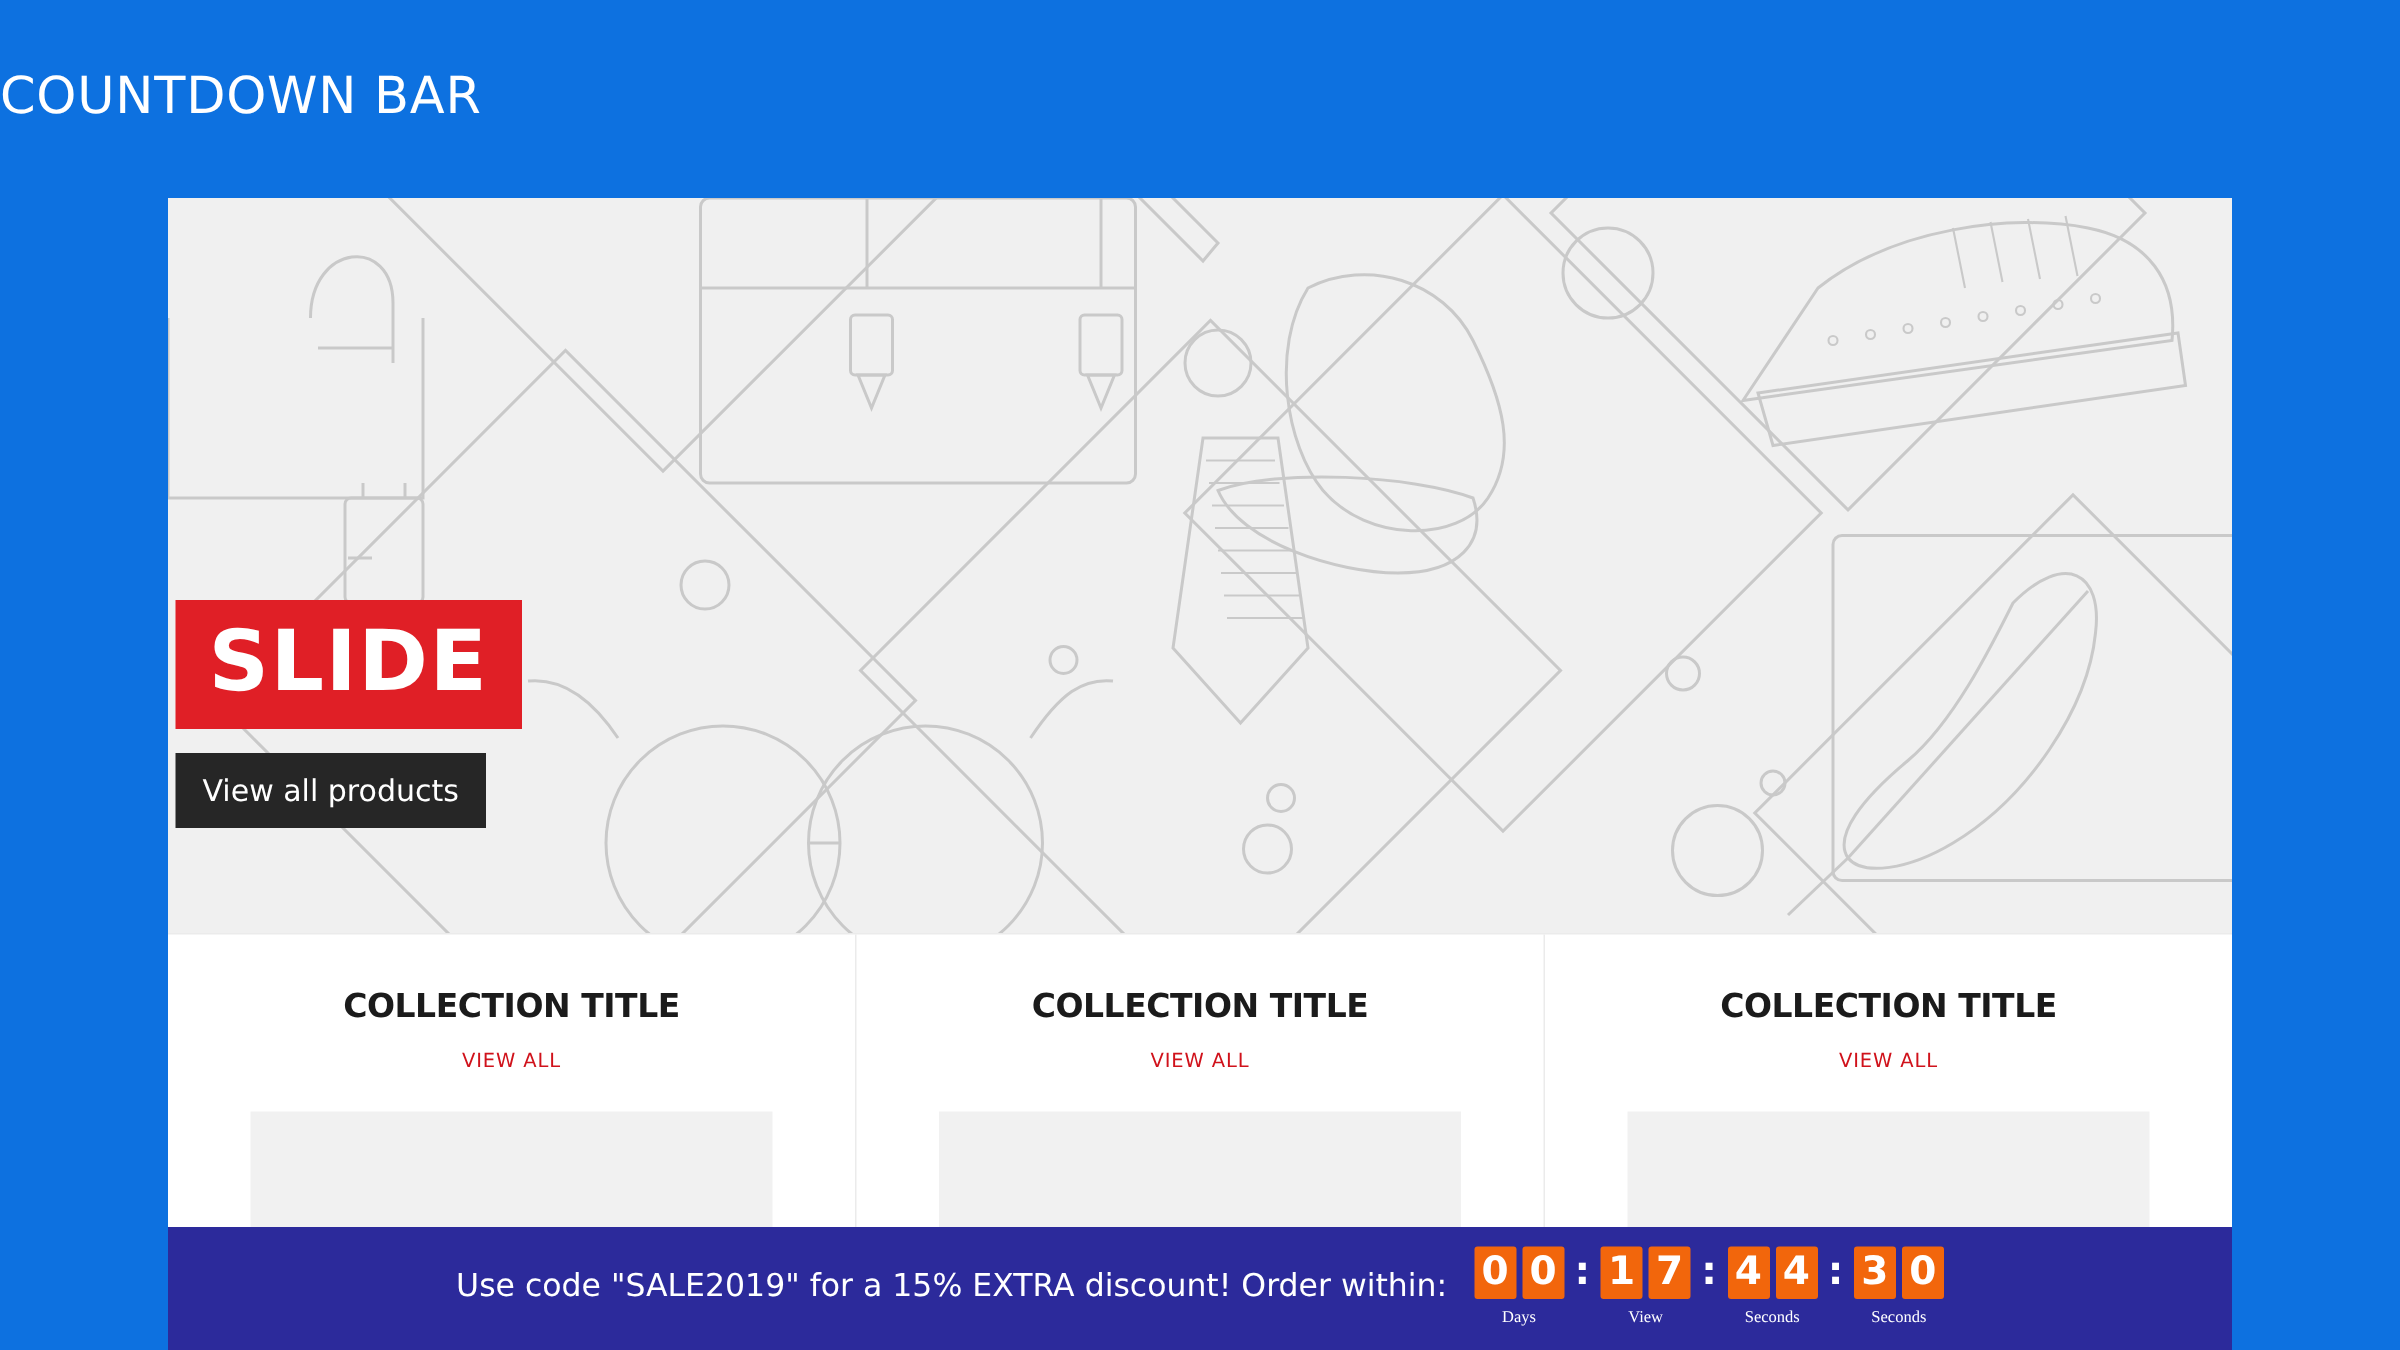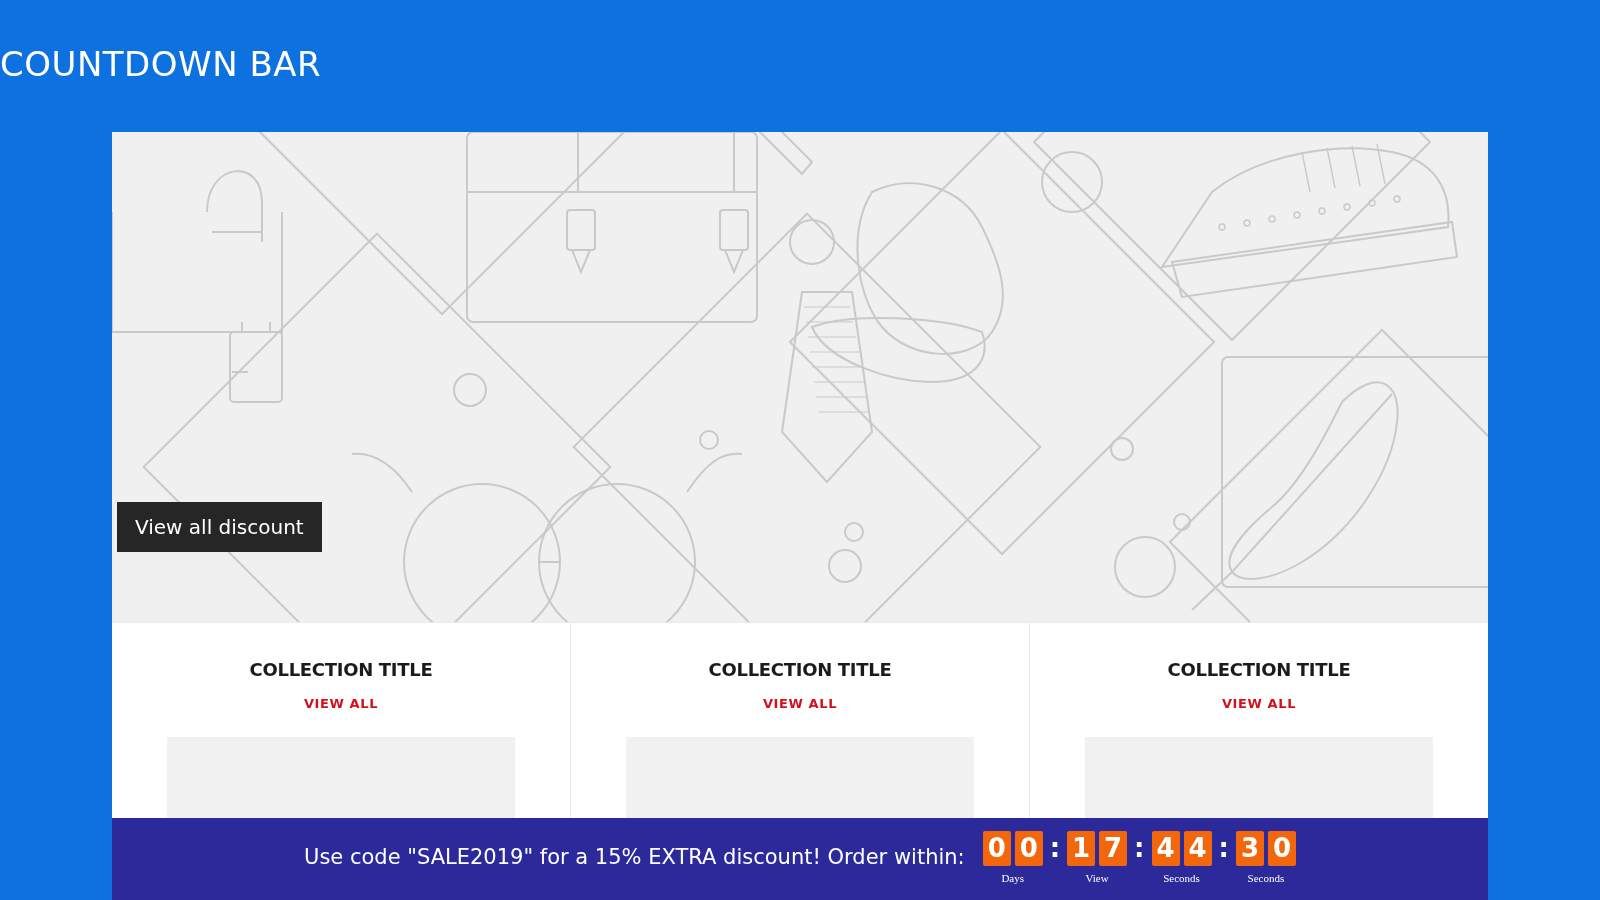--- a/index.html
+++ b/index.html
@@ -92,28 +92,28 @@
     padding: 36px 20px 0 20px;
     text-align: center;
     border-right: 1px solid #ebebeb;
     box-sizing: border-box;
     height: 278px;
   }
   .collection:last-child { border-right: none; }
   .collection-title {
     font-family: "DejaVu Sans", sans-serif;
     font-weight: bold;
-    font-size: 18px;
+    font-size: 22px;
     letter-spacing: -0.3px;
     color: #1b1b1b;
     margin: 0 0 16px 0;
   }
   .collection-viewall {
     font-family: "DejaVu Sans", sans-serif;
-    font-weight: bold;
+    font-weight: normal;
     font-size: 13px;
     letter-spacing: 0.6px;
     color: #d0121b;
     margin-bottom: 26px;
   }
   .collection-thumb {
     margin: 0 auto;
     width: 348px;
     max-width: 100%;
     height: 130px;
@@ -261,21 +261,22 @@
           <circle cx="358" cy="258" r="16"></circle>
           <circle cx="597" cy="308" r="9"></circle>
           <circle cx="742" cy="400" r="9"></circle>
           <circle cx="733" cy="434" r="16"></circle>
           <circle cx="1010" cy="317" r="11"></circle>
           <circle cx="1033" cy="435" r="30"></circle>
           <circle cx="1070" cy="390" r="8"></circle>
         </g>
       </svg>
 
-      <div class="slide-cta">View all discount</div>
+      <div class="slide-badge">SLIDE</div>
+      <div class="slide-cta">View all products</div>
     </div>
 
     <div class="collections">
 
       <div class="collection">
         <div class="collection-title">COLLECTION TITLE</div>
         <div class="collection-viewall">VIEW ALL</div>
         <div class="collection-thumb"></div>
       </div>
 

